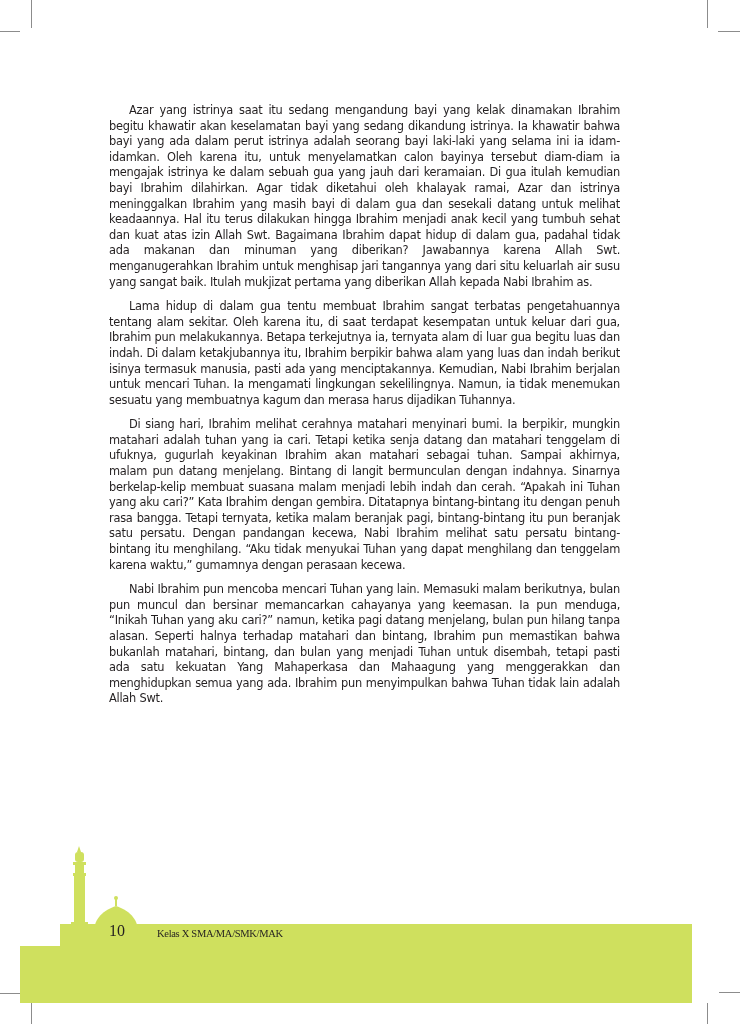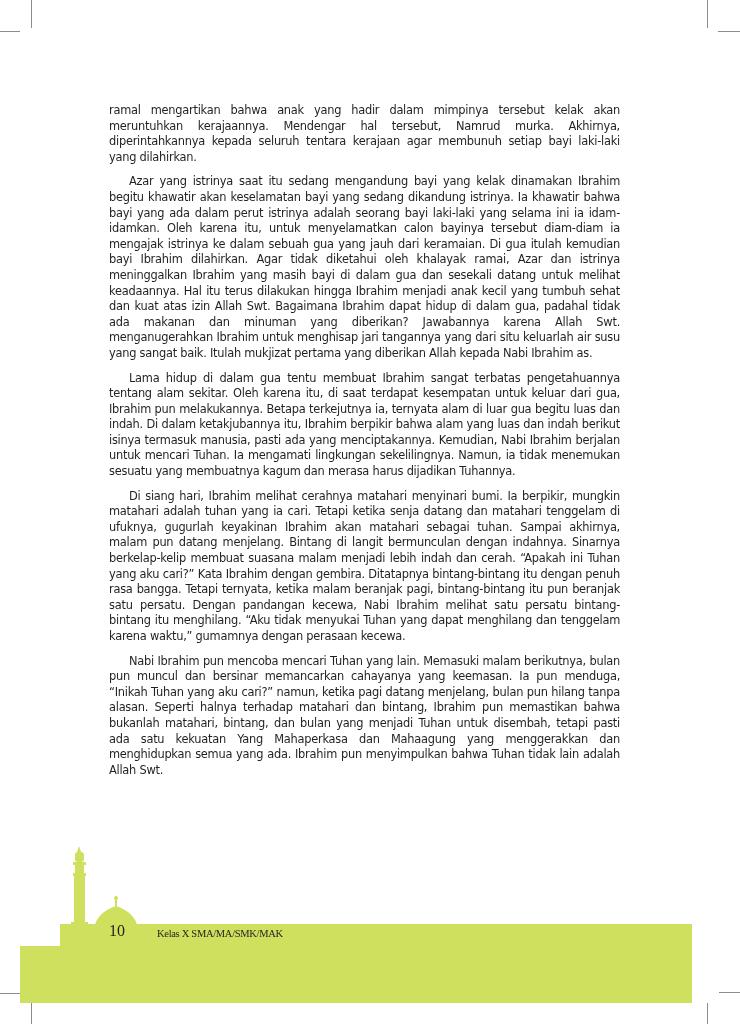--- a/index.html
+++ b/index.html
@@ -58,21 +58,20 @@
 <div class="crop v" style="left:31px; top:0; height:28px;"></div>
 <div class="crop h" style="left:0; top:31px; width:20px;"></div>
 <div class="crop v" style="left:707px; top:0; height:28px;"></div>
 <div class="crop h" style="left:718px; top:31px; width:22px;"></div>
 <div class="crop h" style="left:0; top:993px; width:20px;"></div>
 <div class="crop v" style="left:31px; top:1003px; height:21px;"></div>
 <div class="crop h" style="left:719px; top:992px; width:21px;"></div>
 <div class="crop v" style="left:707px; top:1003px; height:21px;"></div>
 
 <div class="text-block">
-  <p class="first">ramal mengartikan bahwa anak yang hadir dalam mimpinya tersebut kelak akan meruntuhkan kerajaannya. Mendengar hal tersebut, Namrud murka. Akhirnya, diperintahkannya kepada seluruh tentara kerajaan agar membunuh setiap bayi laki-laki yang dilahirkan.</p>
   <p>Azar yang istrinya saat itu sedang mengandung bayi yang kelak dinamakan Ibrahim begitu khawatir akan keselamatan bayi yang sedang dikandung istrinya. Ia khawatir bahwa bayi yang ada dalam perut istrinya adalah seorang bayi laki-laki yang selama ini ia idam-idamkan. Oleh karena itu, untuk menyelamatkan calon bayinya tersebut diam-diam ia mengajak istrinya ke dalam sebuah gua yang jauh dari keramaian. Di gua itulah kemudian bayi Ibrahim dilahirkan. Agar tidak diketahui oleh khalayak ramai, Azar dan istrinya meninggalkan Ibrahim yang masih bayi di dalam gua dan sesekali datang untuk melihat keadaannya. Hal itu terus dilakukan hingga Ibrahim menjadi anak kecil yang tumbuh sehat dan kuat atas izin Allah Swt. Bagaimana Ibrahim dapat hidup di dalam gua, padahal tidak ada makanan dan minuman yang diberikan? Jawabannya karena Allah Swt. menganugerahkan Ibrahim untuk menghisap jari tangannya yang dari situ keluarlah air susu yang sangat baik. Itulah mukjizat pertama yang diberikan Allah kepada Nabi Ibrahim as.</p>
   <p>Lama hidup di dalam gua tentu membuat Ibrahim sangat terbatas pengetahuannya tentang alam sekitar. Oleh karena itu, di saat terdapat kesempatan untuk keluar dari gua, Ibrahim pun melakukannya. Betapa terkejutnya ia, ternyata alam di luar gua begitu luas dan indah. Di dalam ketakjubannya itu, Ibrahim berpikir bahwa alam yang luas dan indah berikut isinya termasuk manusia, pasti ada yang menciptakannya. Kemudian, Nabi Ibrahim berjalan untuk mencari Tuhan. Ia mengamati lingkungan sekelilingnya. Namun, ia tidak menemukan sesuatu yang membuatnya kagum dan merasa harus dijadikan Tuhannya.</p>
   <p>Di siang hari, Ibrahim melihat cerahnya matahari menyinari bumi. Ia berpikir, mungkin matahari adalah tuhan yang ia cari. Tetapi ketika senja datang dan matahari tenggelam di ufuknya, gugurlah keyakinan Ibrahim akan matahari sebagai tuhan. Sampai akhirnya, malam pun datang menjelang. Bintang di langit bermunculan dengan indahnya. Sinarnya berkelap-kelip membuat suasana malam menjadi lebih indah dan cerah. “Apakah ini Tuhan yang aku cari?” Kata Ibrahim dengan gembira. Ditatapnya bintang-bintang itu dengan penuh rasa bangga. Tetapi ternyata, ketika malam beranjak pagi, bintang-bintang itu pun beranjak satu persatu. Dengan pandangan kecewa, Nabi Ibrahim melihat satu persatu bintang-bintang itu menghilang. “Aku tidak menyukai Tuhan yang dapat menghilang dan tenggelam karena waktu,” gumamnya dengan perasaan kecewa.</p>
   <p>Nabi Ibrahim pun mencoba mencari Tuhan yang lain. Memasuki malam berikutnya, bulan pun muncul dan bersinar memancarkan cahayanya yang keemasan. Ia pun menduga, “Inikah Tuhan yang aku cari?” namun, ketika pagi datang menjelang, bulan pun hilang tanpa alasan. Seperti halnya terhadap matahari dan bintang, Ibrahim pun memastikan bahwa bukanlah matahari, bintang, dan bulan yang menjadi Tuhan untuk disembah, tetapi pasti ada satu kekuatan Yang Mahaperkasa dan Mahaagung yang menggerakkan dan menghidupkan semua yang ada. Ibrahim pun menyimpulkan bahwa Tuhan tidak lain adalah Allah Swt.</p>
 </div>
 
 <div class="footer-step"></div>
 <div class="footer-band"></div>
 <svg class="mosque" viewBox="0 0 100 110">
   <g fill="#cfe05e">

